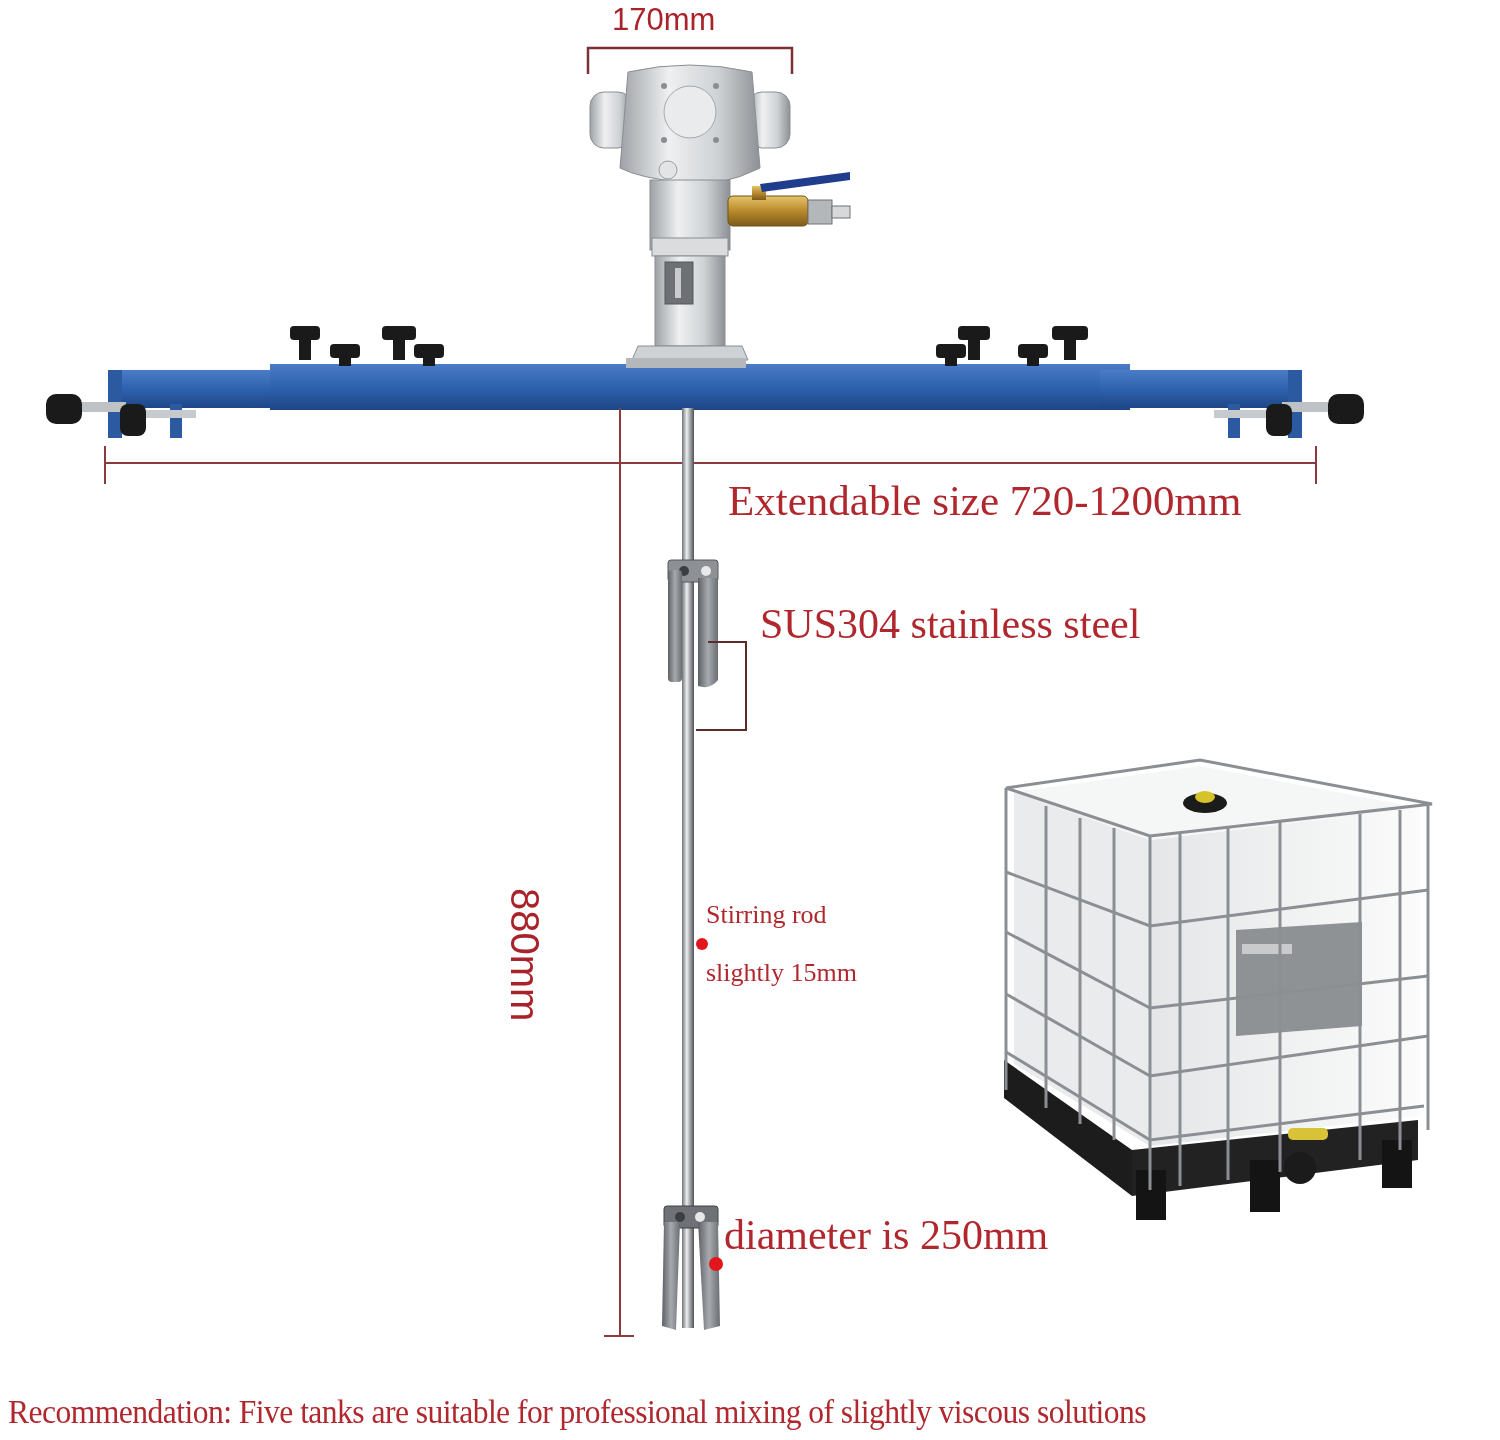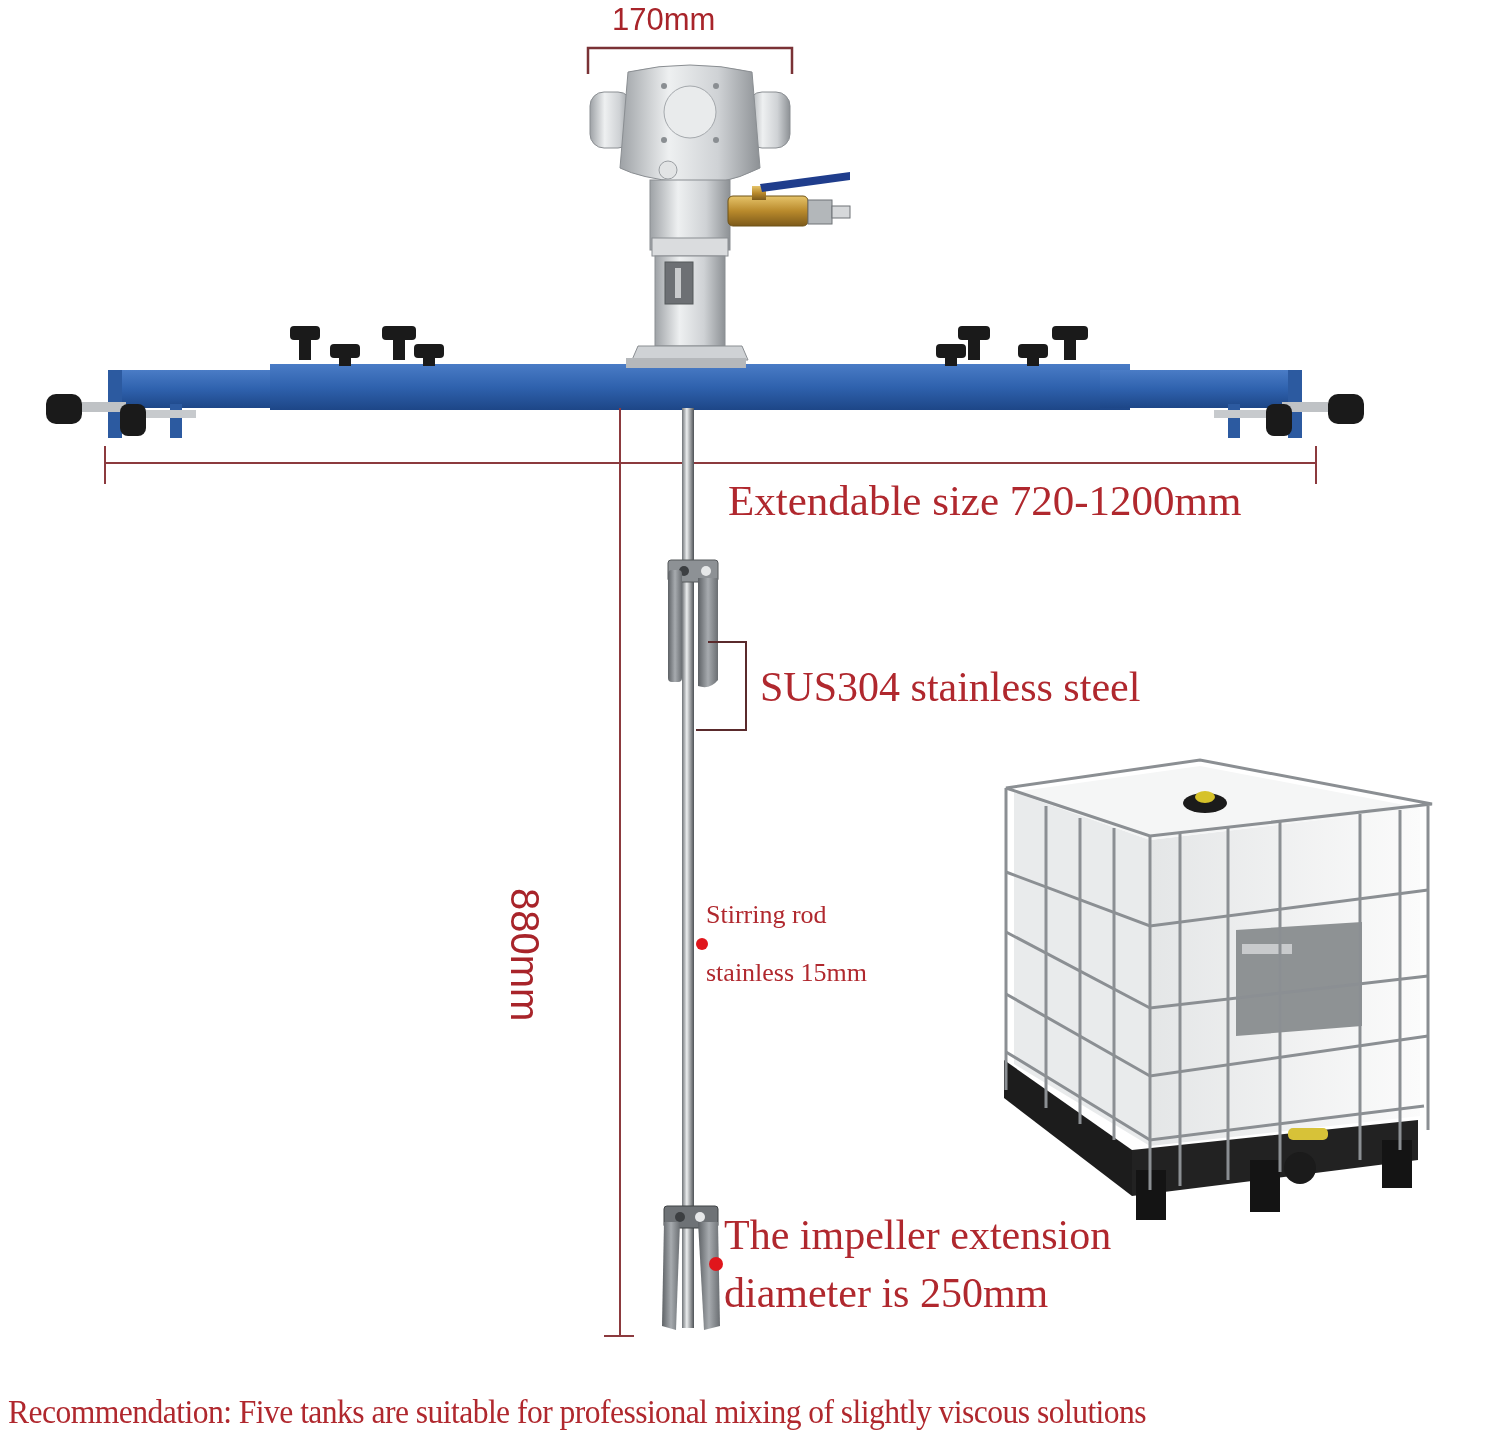--- a/index.html
+++ b/index.html
@@ -3,21 +3,21 @@
 <meta charset="utf-8">
 <style>
   html, body { margin: 0; padding: 0; background: #ffffff; }
   body { width: 1500px; height: 1440px; position: relative; overflow: hidden;
          font-family: "Liberation Serif", "DejaVu Serif", serif; }
   .canvas { position: absolute; left: 0; top: 0; width: 1500px; height: 1440px; }
   .label { position: absolute; color: #b0282e; font-family: "Liberation Serif", "DejaVu Serif", serif;
            white-space: nowrap; line-height: 1.15; }
   .lbl-top { left: 612px; top: 2px; font-size: 31px; font-family: "Liberation Sans", "DejaVu Sans", sans-serif; color:#a8242a; }
   .lbl-ext { left: 728px; top: 476px; font-size: 43px; }
-  .lbl-sus { left: 760px; top: 658px; font-size: 42px; line-height: 58px; }
+  .lbl-sus { left: 760px; top: 595px; font-size: 42px; line-height: 58px; }
   .lbl-stir { left: 706px; top: 886px; font-size: 26px; line-height: 58px; }
   .lbl-imp { left: 724px; top: 1206px; font-size: 42px; line-height: 58px; }
   .lbl-880 { left: 548px; top: 888px; font-size: 40px; font-family: "Liberation Sans", "DejaVu Sans", sans-serif;
              transform: rotate(90deg); transform-origin: left top; color:#a8242a; }
   .lbl-rec { left: 8px; top: 1392px; font-size: 34px; letter-spacing: -0.6px; transform: scaleX(0.93); transform-origin: left top; }
   .line-block { display: block; }
 </style>
 </head>
 <body>
 
@@ -207,21 +207,20 @@
 <div class="label lbl-ext">Extendable size 720-1200mm</div>
 
 <div class="label lbl-sus">
   <span class="line-block">SUS304 stainless steel</span>
 </div>
 
 <div class="label lbl-880">880mm</div>
 
 <div class="label lbl-stir">
   <span class="line-block">Stirring rod</span>
-  <span class="line-block">stainless 15mm</span>
+  <span class="line-block">slightly 15mm</span>
 </div>
 
 <div class="label lbl-imp">
-  <span class="line-block">The impeller extension</span>
   <span class="line-block">diameter is 250mm</span>
 </div>
 
 <div class="label lbl-rec">Recommendation: Five tanks are suitable for professional mixing of slightly viscous solutions</div>
 
 </body></html>

